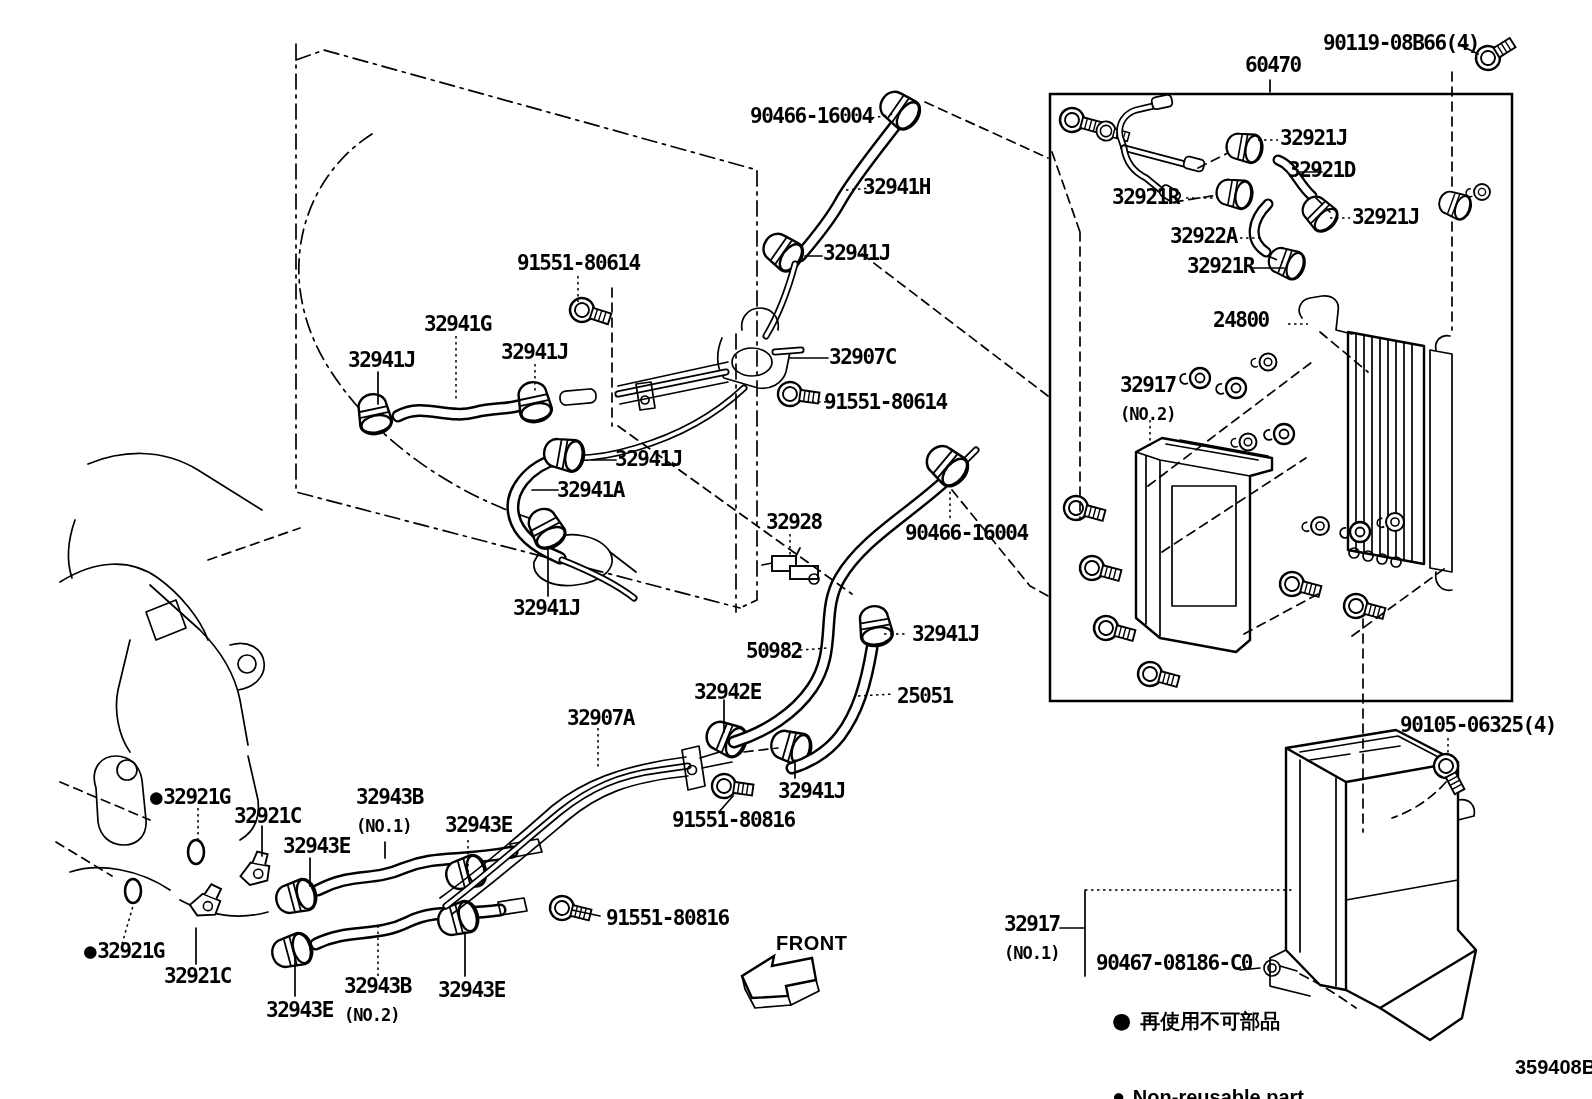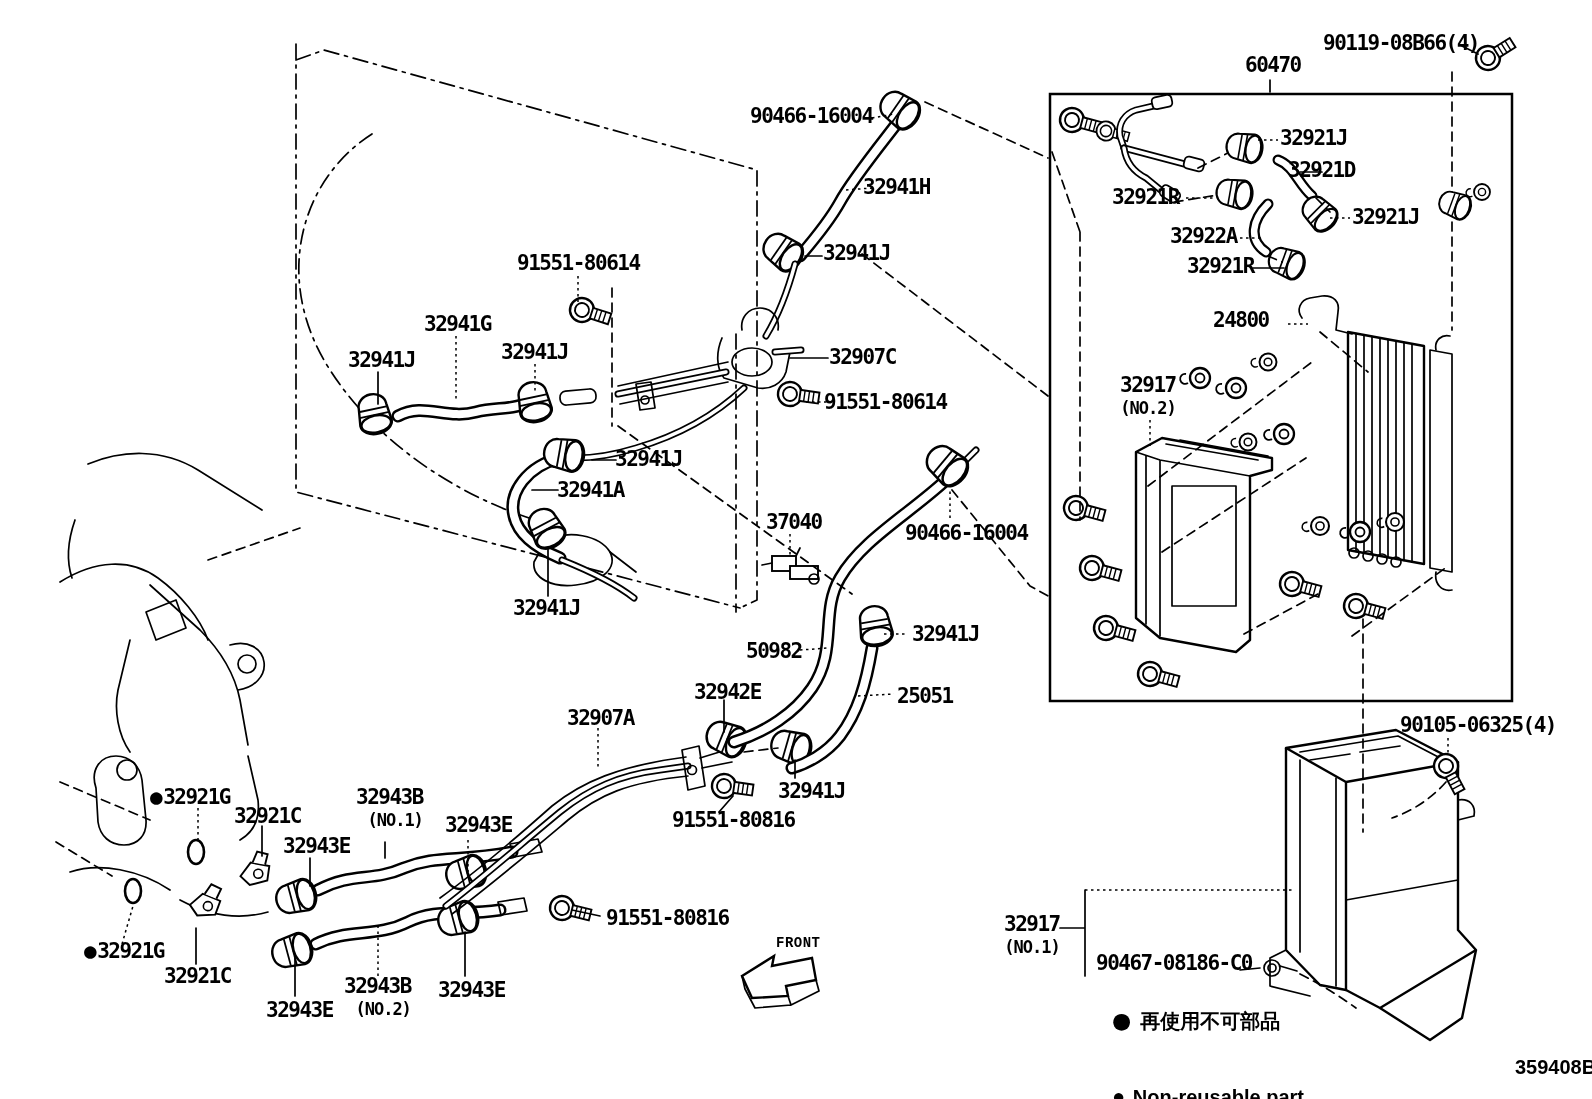--- a/index.html
+++ b/index.html
@@ -1,23 +1,23 @@
 <!DOCTYPE html>
 <html><head>
 <meta charset="utf-8">
 <style>
   html,body{margin:0;padding:0;background:#fff;}
   #canvas{position:relative;width:1592px;height:1099px;background:#fff;overflow:hidden;
-          font-family:"DejaVu Sans Mono",monospace;text-align:right;}
+          font-family:"DejaVu Sans Mono",monospace;}
   #art{position:absolute;left:0;top:0;}
   .lbl{position:absolute;color:#000;font-weight:bold;font-size:21px;line-height:21px;
        letter-spacing:-1.5px;white-space:nowrap;}
-  .lbl .sub{font-size:17px;letter-spacing:-1px;margin-top:2px;}
+  .lbl .sub{font-size:17px;letter-spacing:-1px;margin-top:8px;}
   .blt{display:inline-block;margin-right:2px;}
-  .front{font-family:Liberation Mono, monospace;font-size:14px;letter-spacing:0.5px;}
+  .front{font-family:Liberation Sans, sans-serif;font-size:20px;letter-spacing:0.5px;}
   .code{font-family:"Liberation Sans",sans-serif;font-size:20px;letter-spacing:0;margin-left:28px;}
   .legend-row{position:absolute;color:#000;font-weight:bold;white-space:nowrap;
        font-family:"DejaVu Sans",sans-serif;font-size:20px;}
   .legend-row .blt{font-size:22px;}
   
   .ln{stroke:#000;stroke-width:1.7;fill:none;stroke-linecap:round;stroke-linejoin:round;}
   .ln2{stroke:#000;stroke-width:2.4;fill:none;stroke-linejoin:round;}
   .dash{stroke-dasharray:9 6;}
   .dashdot{stroke-dasharray:15 6 3 6;}
   .dot{stroke:#000;stroke-width:1.5;fill:none;stroke-dasharray:2.5 3.5;}
@@ -314,21 +314,21 @@
   <div class="lbl" style="left:823px;top:243px">32941J</div>
   <div class="lbl" style="left:517px;top:253px">91551-80614</div>
   <div class="lbl" style="left:424px;top:314px">32941G</div>
   <div class="lbl" style="left:348px;top:350px">32941J</div>
   <div class="lbl" style="left:501px;top:342px">32941J</div>
   <div class="lbl" style="left:829px;top:347px">32907C</div>
   <div class="lbl" style="left:824px;top:392px">91551-80614</div>
   <div class="lbl" style="left:615px;top:449px">32941J</div>
   <div class="lbl" style="left:557px;top:480px">32941A</div>
   <div class="lbl" style="left:513px;top:598px">32941J</div>
-  <div class="lbl" style="left:766px;top:512px">37040</div>
+  <div class="lbl" style="left:766px;top:512px">32928</div>
   <div class="lbl" style="left:905px;top:523px">90466-16004</div>
   <div class="lbl" style="left:746px;top:641px">50982</div>
   <div class="lbl" style="left:912px;top:624px">32941J</div>
   <div class="lbl" style="left:897px;top:686px">25051</div>
   <div class="lbl" style="left:694px;top:682px">32942E</div>
   <div class="lbl" style="left:567px;top:708px">32907A</div>
   <div class="lbl" style="left:778px;top:781px">32941J</div>
   <div class="lbl" style="left:672px;top:810px">91551-80816</div>
   <div class="lbl" style="left:150px;top:787px"><span class="blt">●</span><span>32921G</span></div>
   <div class="lbl" style="left:234px;top:806px">32921C</div>

